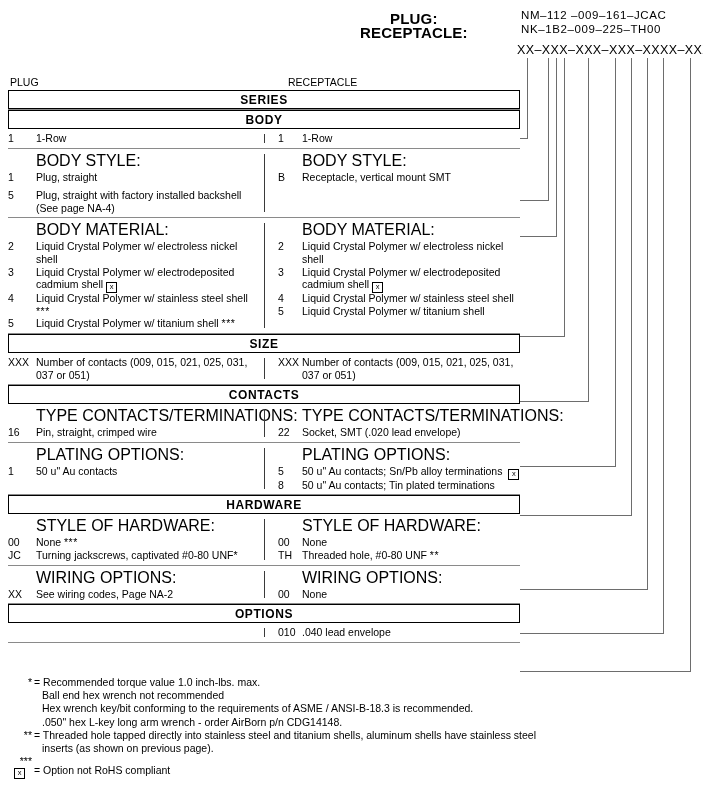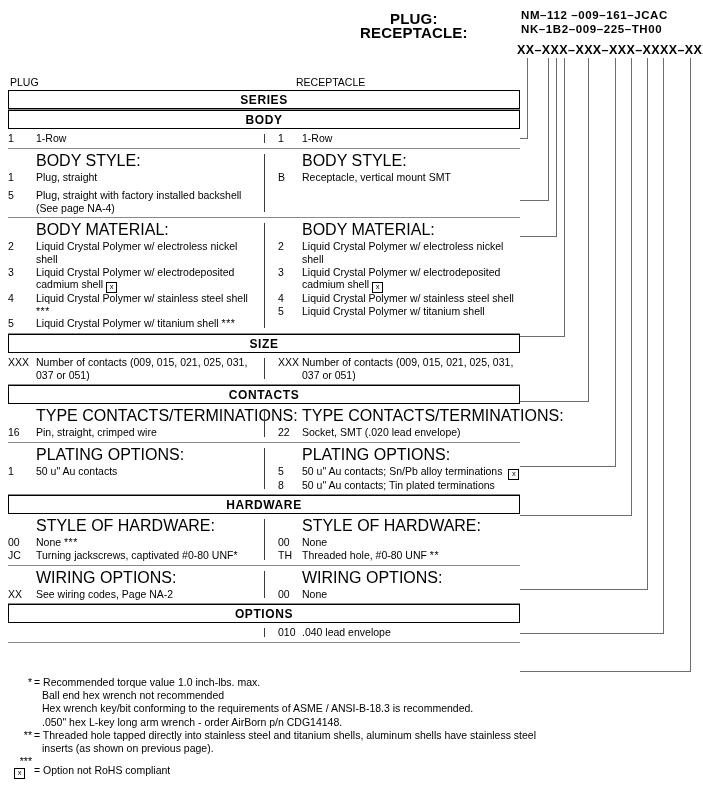--- a/index.html
+++ b/index.html
@@ -26,21 +26,21 @@
     position: absolute;
     font-size: 15px;
     font-weight: bold;
     text-align: left;
     letter-spacing: .2px;
     white-space: nowrap;
   }
   .hdr-value {
     position: absolute;
     font-size: 11.5px;
-    font-weight: bold;
+    font-weight: normal;
     white-space: nowrap;
     letter-spacing: .6px;
   }
   #plug-label    { left: 390px; top: 10px; width: 125px; }
   #recept-label  { left: 360px; top: 24px; width: 155px; }
   #plug-value    { left: 521px; top: 9px; }
   #recept-value  { left: 521px; top: 23px; }
   #mask-value    { left: 517px; top: 43px; font-size: 12.5px; letter-spacing: .4px; }
 
   
@@ -74,21 +74,21 @@
   .col-head-row {
     position: relative;
     height: 14px;
   }
   .col-head {
     position: absolute;
     font-size: 10.5px;
     top: 0;
   }
   #col-head-plug   { left: 2px; }
-  #col-head-recept { left: 280px; margin-left: 8px; }
+  #col-head-recept { left: 280px; }
 
   .band {
     border: 1.6px solid #000;
     background: #fff;
     height: 19px;
     line-height: 19px;
     text-align: center;
     font-size: 12px;
     font-weight: bold;
     letter-spacing: .6px;

